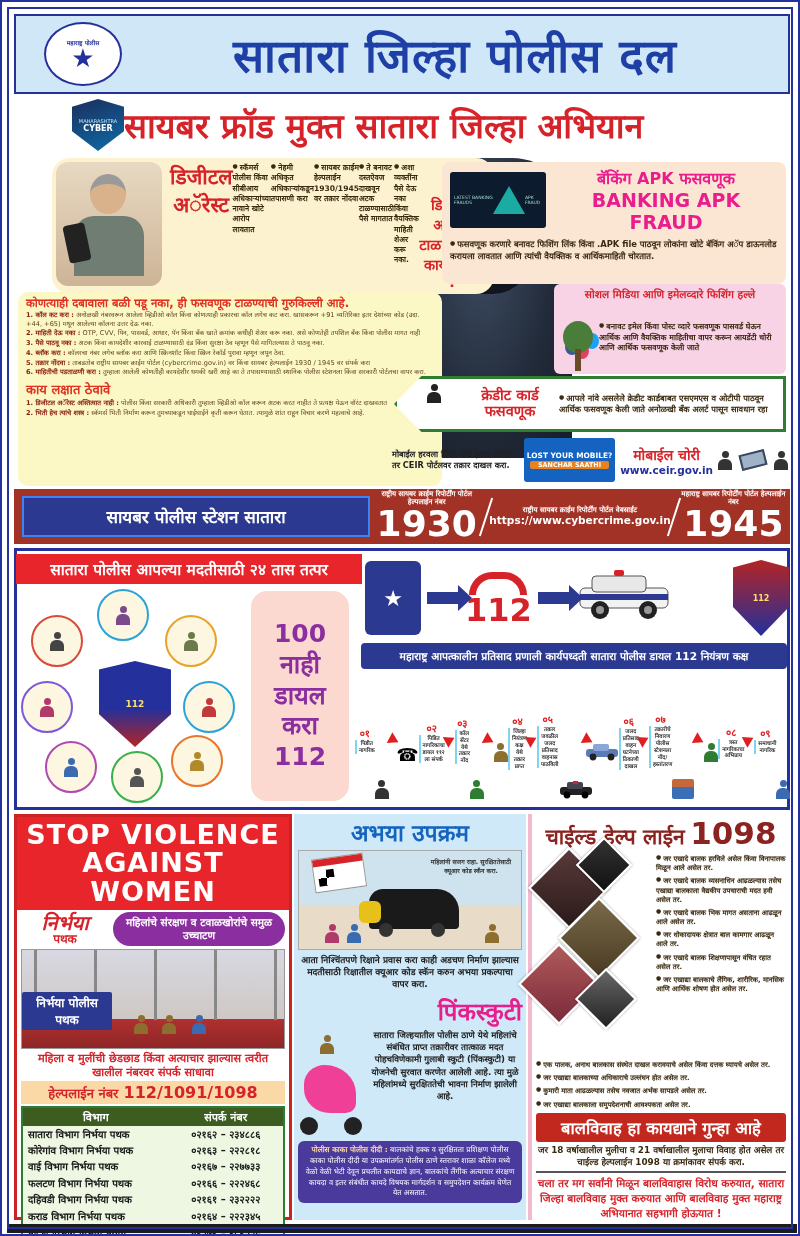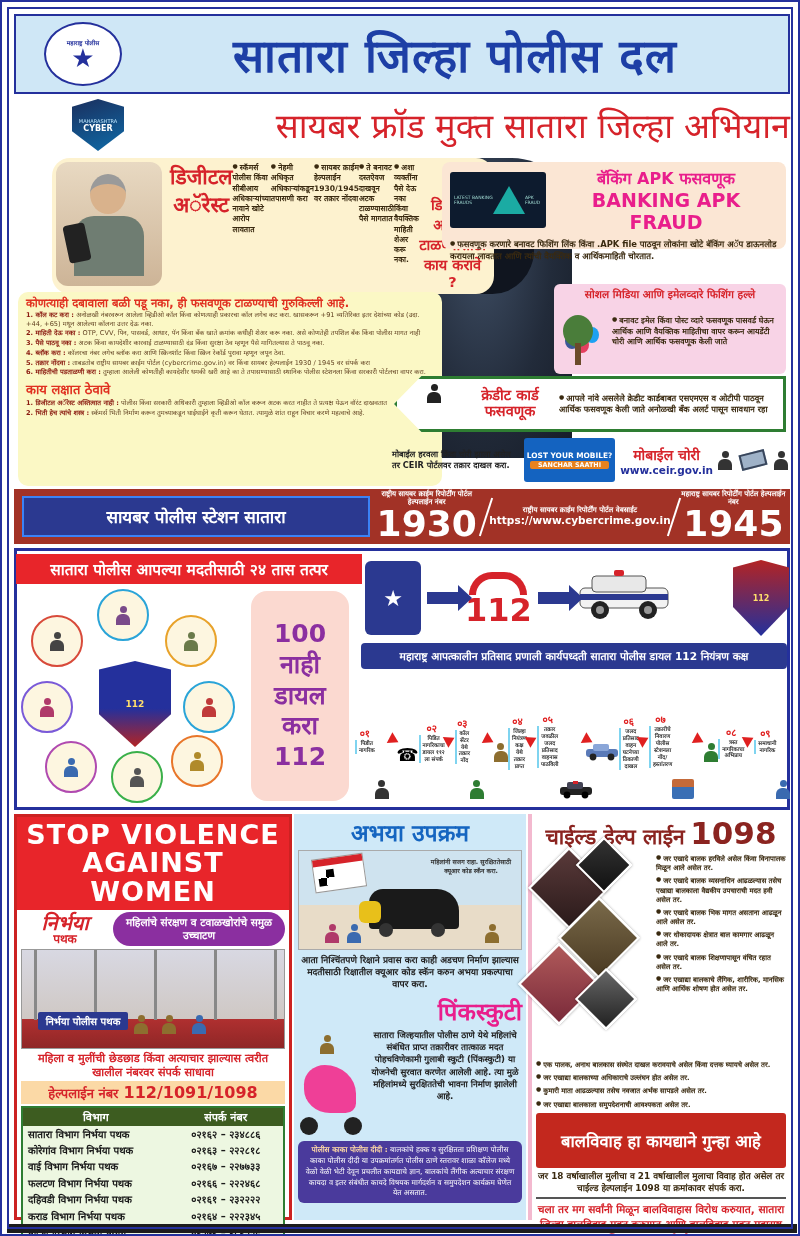--- a/index.html
+++ b/index.html
@@ -12,50 +12,50 @@
 .hdr{left:12px;top:12px;width:776px;height:80px;background:#cfe7f6;border:2px solid #24309c;display:flex;align-items:center}
 .mp-logo{width:78px;height:64px;background:#fff;border:2px solid #24309c;border-radius:50%;margin-left:28px;display:flex;flex-direction:column;align-items:center;justify-content:center;flex:none}
 .mp-logo .t{font-size:6px;color:#24309c;font-weight:bold}
 .mp-star{color:#24309c;font-size:26px;line-height:22px}
 .hdr h1{flex:1;text-align:center;color:#1d3fa6;font-size:46px;font-weight:bold;letter-spacing:1px}
 
 .camp{left:12px;top:94px;width:776px;height:58px;background:#fff;display:flex;align-items:center}
 .cyb-shield{width:52px;height:52px;margin-left:58px;flex:none;background:linear-gradient(160deg,#1b2f5e,#0e6ba8);clip-path:polygon(50% 0,100% 15%,100% 62%,50% 100%,0 62%,0 15%);display:flex;flex-direction:column;align-items:center;justify-content:center;color:#bfe8ff;text-align:center}
 .cyb-shield .l1{font-size:5px}
 .cyb-shield .l2{font-size:8px;font-weight:bold;color:#fff}
-.camp h2{flex:1;text-align:right;color:#d6232a;font-size:34px;font-weight:normal}
+.camp h2{flex:1;text-align:left;color:#d6232a;font-size:34px;font-weight:bold}
 
 .fraud{left:12px;top:152px;width:776px;height:335px;background:#fff}
 .hooded{position:absolute;left:378px;top:4px;width:180px;height:300px;background:radial-gradient(ellipse at 50% 30%,#3e4d63 0%,#222b3a 55%,#161c27 100%);border-radius:60px 60px 0 0;z-index:0}
 .hooded::before{content:"";position:absolute;left:38px;top:26px;width:104px;height:110px;background:#10151f;border-radius:50% 50% 40% 40%}
 .da{position:absolute;left:38px;top:4px;width:442px;height:136px;background:#fdf2cf;border-radius:18px;z-index:1;display:flex;padding:4px}
 .oldman{width:106px;height:124px;flex:none;border-radius:12px;background:linear-gradient(180deg,#e8d9c2,#cdb497);position:relative;overflow:hidden}
 .oldman .hd{position:absolute;left:34px;top:12px;width:36px;height:40px;border-radius:50%;background:#d9b28c;border-top:10px solid #9a9a9a}
 .oldman .bd{position:absolute;left:18px;top:54px;width:70px;height:60px;border-radius:20px 20px 0 0;background:#6f7d72}
 .oldman .ph{position:absolute;left:10px;top:62px;width:22px;height:38px;background:#222;border-radius:4px;transform:rotate(-12deg)}
 .da-body{flex:1;padding:0 4px 0 8px;display:flex;flex-direction:row}
 .da-body h3{color:#d6232a;font-size:21px;font-weight:bold;text-align:center}
 .da-body .b{font-size:7.6px;color:#3a2a10;font-weight:bold;line-height:1.35}
 .da-sub{margin-top:auto;color:#d6232a;font-size:14.5px;font-weight:bold;text-align:center}
 .yp{position:absolute;left:4px;top:138px;width:424px;height:194px;background:#fbf8c5;border-radius:10px;padding:3px 8px;z-index:2}
 .yp-h{color:#e03020;font-size:11.5px;font-weight:bold}
 .pt{font-size:6.6px;color:#604020;line-height:1.32;margin-top:1px}
 .pt b{color:#8a1a10}
 .yp-h2{color:#e03020;font-size:13px;font-weight:bold;margin-top:3px}
-.bk{position:absolute;left:428px;top:8px;width:344px;height:87px;background:#fbe6d4;border-radius:8px;padding:5px 8px;z-index:2}
+.bk{position:absolute;left:428px;top:8px;width:344px;height:122px;background:#fbe6d4;border-radius:8px;padding:5px 8px;z-index:2}
 .bk-top{display:flex;align-items:center;gap:8px}
 .bk-thumb{width:96px;height:56px;flex:none;background:#0d1b2e;border-radius:3px;position:relative;color:#9fd8d0;font-size:4.5px;display:flex;align-items:center;justify-content:space-between;padding:0 4px}
 .bk-tri{width:0;height:0;border-left:16px solid transparent;border-right:16px solid transparent;border-bottom:28px solid #1fd0c0;opacity:.8}
 .bk-titles{flex:1;text-align:center}
 .bk-mr{color:#e91e8c;font-size:16px;font-weight:bold}
 .bk-en{color:#e91e8c;font-size:19px;font-weight:bold}
 .bk-b{font-size:8.4px;color:#3a2a10;font-weight:bold;line-height:1.4;margin-top:6px}
 .ph{position:absolute;left:540px;top:130px;width:232px;height:90px;background:#f8d3e6;border-radius:6px;padding:3px 6px;z-index:2}
 .ph h4{color:#d6232a;font-size:10.6px;font-weight:bold;text-align:center}
-.ph-row{display:flex;gap:16px;margin-top:14px}
+.ph-row{display:flex;gap:3px;margin-top:20px}
 .tree{width:36px;height:52px;flex:none;position:relative}
 .tree::before{content:"";position:absolute;left:3px;top:0;width:30px;height:32px;border-radius:50%;background:#4a7d3a;box-shadow:-6px 10px 0 -8px #3b5998,14px 4px 0 -8px #1da1f2,4px 14px 0 -8px #e4405f}
 .tree::after{content:"";position:absolute;left:15px;top:28px;width:6px;height:22px;background:#6b4a2a}
 .ph .b{font-size:7.8px;color:#3a2a10;font-weight:bold;line-height:1.35}
 .cc{position:absolute;left:380px;top:222px;width:392px;height:56px;background:#fff;border:3px solid #2e7d32;clip-path:polygon(0 50%,7% 0,100% 0,100% 100%,7% 100%);display:flex;align-items:center;z-index:2;padding-left:30px}
 .cc-thief{width:34px;height:40px;flex:none;position:relative}
 .cc-thief .p-icon{color:#222}
 .cc-t{width:98px;flex:none;color:#d6232a;font-size:14.5px;font-weight:bold;text-align:center;line-height:1.1}
 .cc-b{flex:1;font-size:8.2px;color:#3a2a10;font-weight:bold;line-height:1.35;padding-right:6px}
 .mob{position:absolute;left:378px;top:280px;width:396px;height:52px;display:flex;align-items:center;gap:5px;z-index:2}
@@ -112,21 +112,21 @@
 .bottom{left:12px;top:812px;width:776px;height:406px}
 .colL{position:absolute;left:0;top:0;width:278px;height:406px;border:3px solid #cc2222;background:#fff}
 .sv-ban{background:#e8252a;color:#fff;text-align:center;font-size:27px;font-weight:bold;line-height:1.05;padding:4px 0;letter-spacing:1px}
 .nirb-row{display:flex;align-items:center;padding:2px 4px;gap:4px}
 .nirb-logo{width:88px;text-align:center;color:#d6232a;font-weight:bold;line-height:1}
 .nirb-logo .n1{font-size:20px;font-style:italic}
 .nirb-logo .n2{font-size:12px;color:#d6232a}
 .pill{flex:1;background:#8b2fa0;border-radius:18px;color:#fff;font-size:10.5px;font-weight:bold;text-align:center;padding:4px 2px;line-height:1.25}
 .photo{height:100px;margin:1px 4px;background:linear-gradient(180deg,#d8d8e2 0%,#cfc8c4 70%,#b03030 70%,#8f2626 100%);position:relative;border:1px solid #999;overflow:hidden}
 .photo .tentpole{position:absolute;left:12px;top:0;width:3px;height:70px;background:#888;box-shadow:60px 0 #888,120px 0 #888,180px 0 #888,240px 0 #888}
-.photo .capbox{position:absolute;left:16px;bottom:18px;width:90px;background:#2b3990;color:#fff;font-size:10px;font-weight:bold;text-align:center;border-radius:2px;padding:2px}
+.photo .capbox{position:absolute;left:0;bottom:18px;width:90px;background:#2b3990;color:#fff;font-size:12px;font-weight:bold;text-align:center;border-radius:2px;padding:2px}
 .photo .pp{position:absolute;bottom:14px}
 .contact{color:#d6232a;font-size:11.2px;font-weight:bold;text-align:center;line-height:1.2;padding:2px 4px}
 .orange{background:#fbd9a6;margin:0 4px;text-align:center;padding:2px 0}
 .orange .hl{color:#d6232a;font-size:13px;font-weight:bold}
 .orange .hn{color:#d6232a;font-size:16px;font-weight:bold}
 .tbl{margin:2px 4px;border:2px solid #2e7d32;background:#edf7e1}
 .trow{display:grid;grid-template-columns:56% 44%}
 .trow.h{background:#3d5c20;color:#fff}
 .trow div{font-size:10px;font-weight:bold;padding:1.2px 5px;color:#1a1a1a}
 .trow.h div{color:#fff;text-align:center;font-size:11px}
@@ -156,21 +156,21 @@
 .colR{position:absolute;left:514px;top:0;width:262px;height:406px;background:#fff;border-left:4px solid #f3b9cf;padding:1px 4px}
 .chl-t{text-align:center;color:#8b2420;font-weight:bold}
 .chl-t .mr{font-size:21px}
 .chl-t .num{font-size:31px}
 .chl-row{display:flex;gap:16px}
 .collage{width:104px;height:206px;flex:none;position:relative}
 .dia{position:absolute;width:58px;height:58px;transform:rotate(45deg);border:2px solid #fff;box-shadow:0 0 3px rgba(0,0,0,.4)}
 .chl-b{flex:1}
 .chl-b .b,.chl-b2 .b{font-size:6.8px;color:#3a2a10;font-weight:bold;line-height:1.35;margin-top:2px}
 .chl-b2{margin-top:2px}
-.bv-ban{background:#c3281e;color:#fff;font-size:16.5px;font-weight:bold;text-align:center;border-radius:3px;padding:16px 0;margin-top:3px}
+.bv-ban{background:#c3281e;color:#fff;font-size:16.5px;font-weight:bold;text-align:center;border-radius:3px;padding:3px 0;margin-top:3px}
 .bv-txt{font-size:8.8px;color:#3a2a10;font-weight:bold;text-align:center;line-height:1.35;padding:3px 2px;border-bottom:2px solid #555}
 .cta{color:#d6232a;font-size:10.6px;font-weight:bold;text-align:center;line-height:1.4;padding:3px 0}
 .blackbar{position:absolute;left:5px;top:1222px;width:790px;height:9px;background:#1c1c1c}
 </style>
 </head>
 <body>
 
 <div class="poster">
 <div class="inner-line"></div>
 

